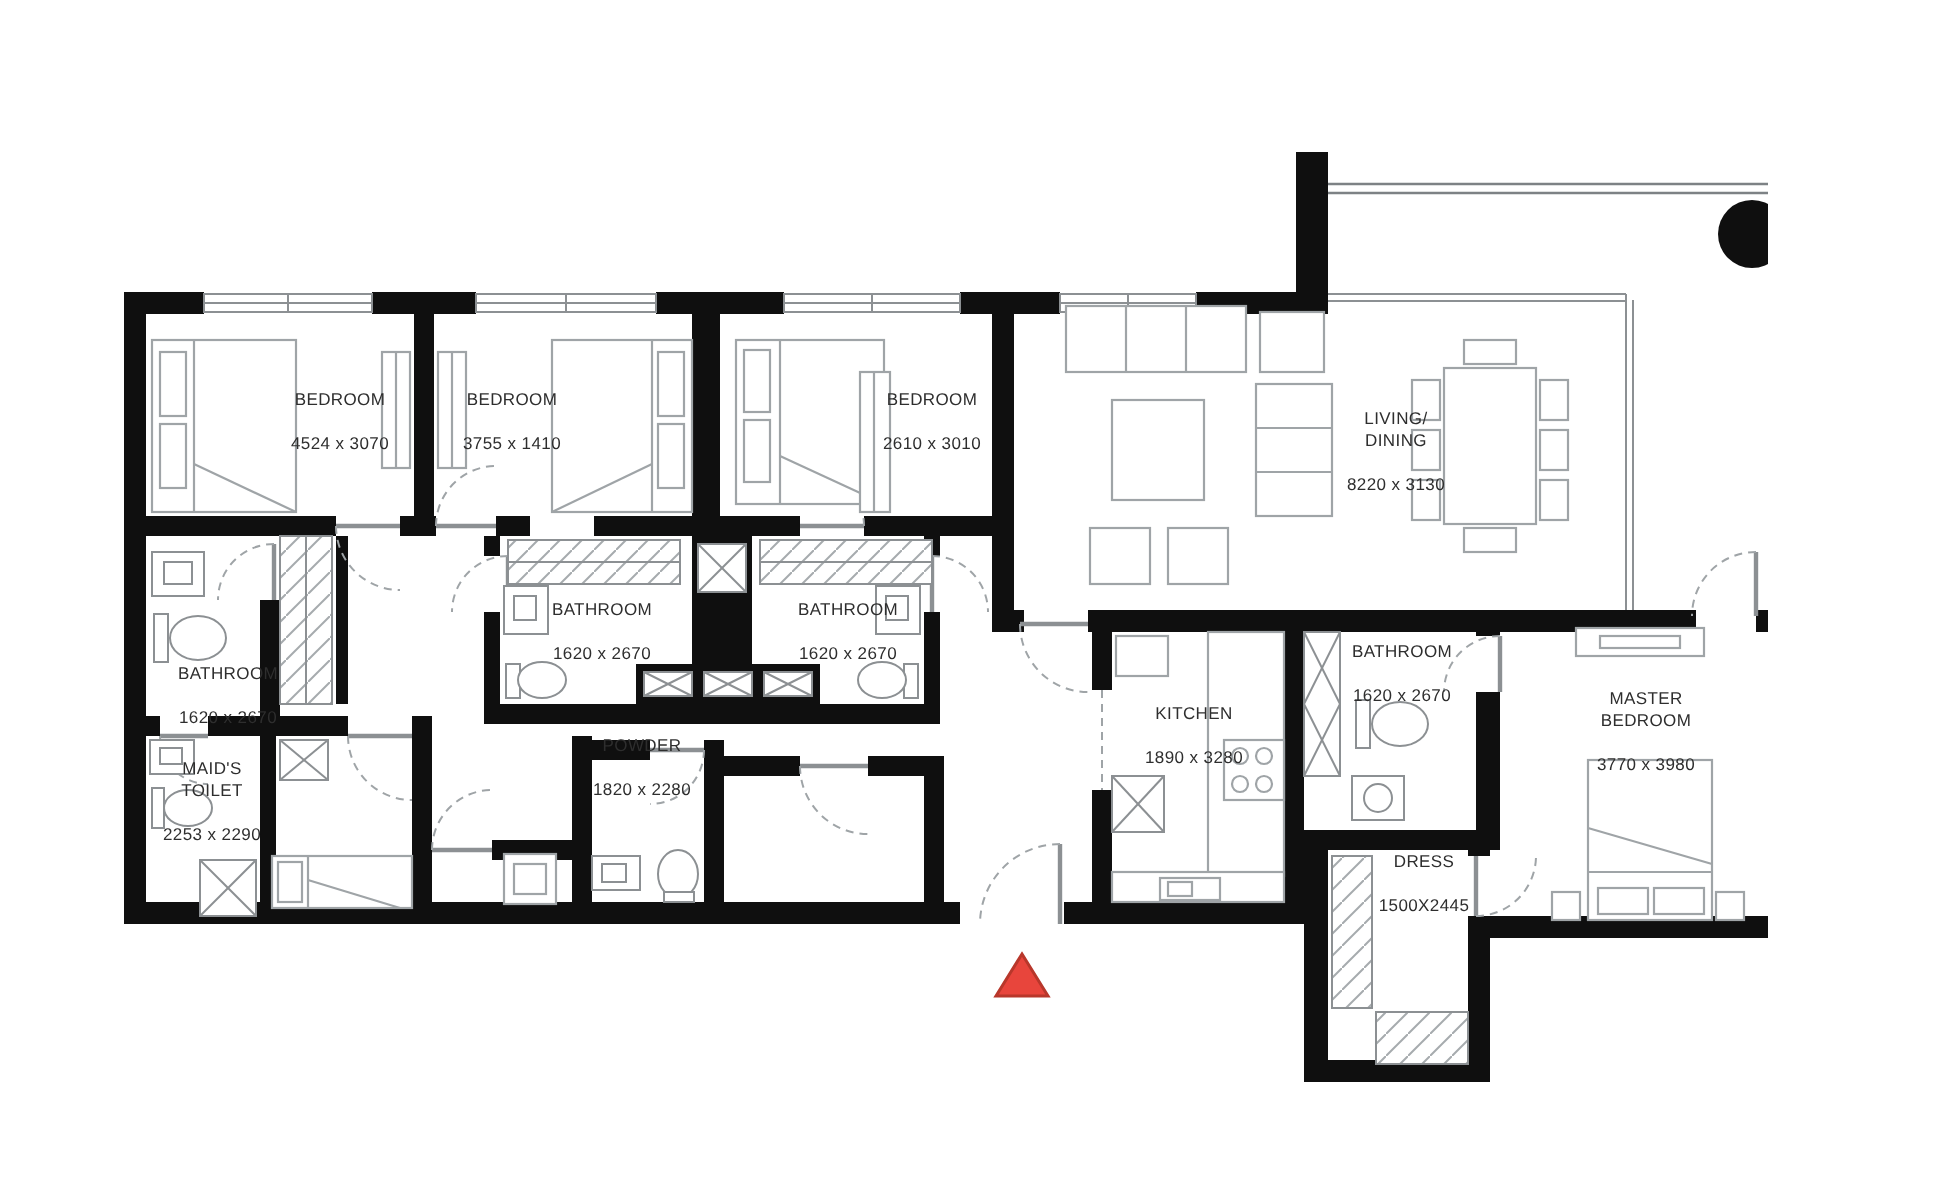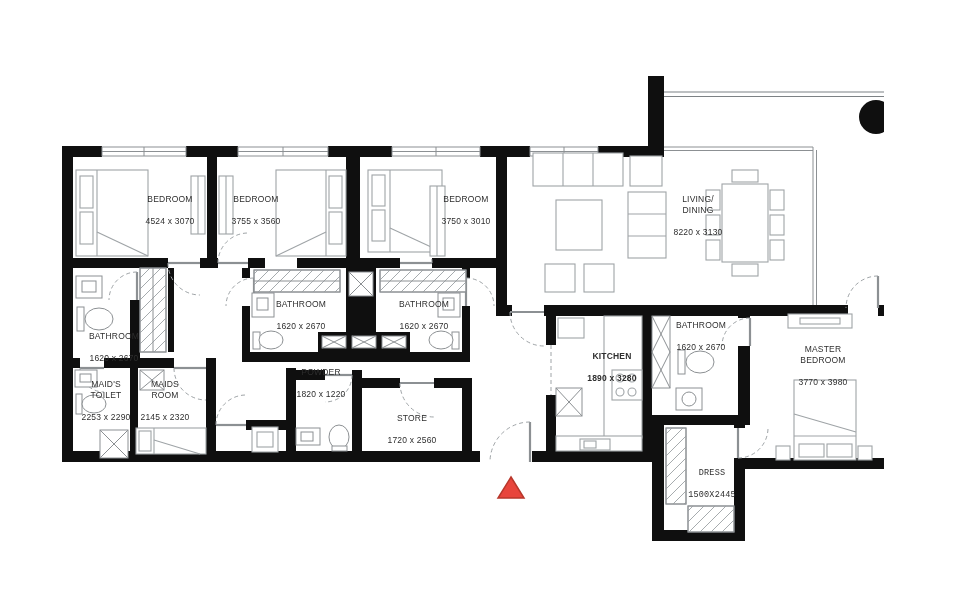--- a/index.html
+++ b/index.html
@@ -338,27 +338,27 @@
 
   <polygon points="511,477 524,498 498,498" fill="#e8453c" stroke="#b8372b" stroke-width="1.5"></polygon>
 </svg>
 
   <div class="room-label" style="left:170px;top:211px;">
     <div>BEDROOM</div>
     <div class="dims">4524 x 3070</div>
   </div>
   <div class="room-label" style="left:256px;top:211px;">
     <div>BEDROOM</div>
-    <div class="dims">3755 x 3560</div>
+    <div class="dims">3755 x 1410</div>
   </div>
   <div class="room-label" style="left:466px;top:211px;">
     <div>BEDROOM</div>
-    <div class="dims">3750 x 3010</div>
-  </div>
-  <div class="room-label" style="left:690px;top:216px;padding-left:16px;">
+    <div class="dims">2610 x 3010</div>
+  </div>
+  <div class="room-label" style="left:690px;top:226px;padding-left:16px;">
     <div>LIVING/
 DINING</div>
     <div class="dims">8220 x 3130</div>
   </div>
   <div class="room-label" style="left:301px;top:316px;">
     <div>BATHROOM</div>
     <div class="dims">1620 x 2670</div>
   </div>
   <div class="room-label" style="left:424px;top:316px;">
     <div>BATHROOM</div>
@@ -366,42 +366,33 @@
   </div>
   <div class="room-label" style="left:114px;top:348px;">
     <div>BATHROOM</div>
     <div class="dims">1620 x 2670</div>
   </div>
   <div class="room-label" style="left:106px;top:401px;">
     <div>MAID'S
 TOILET</div>
     <div class="dims">2253 x 2290</div>
   </div>
-  <div class="room-label" style="left:165px;top:401px;">
-    <div>MAIDS
-ROOM</div>
-    <div class="dims">2145 x 2320</div>
-  </div>
   <div class="room-label" style="left:321px;top:384px;">
     <div>POWDER</div>
-    <div class="dims">1820 x 1220</div>
-  </div>
-  <div class="room-label" style="left:412px;top:430px;">
-    <div>STORE</div>
-    <div class="dims">1720 x 2560</div>
-  </div>
-  <div class="room-label" style="left:612px;top:368px;font-weight:bold;">
+    <div class="dims">1820 x 2280</div>
+  </div>
+  <div class="room-label" style="left:597px;top:368px;">
     <div>KITCHEN</div>
     <div class="dims">1890 x 3280</div>
   </div>
   <div class="room-label" style="left:701px;top:337px;">
     <div>BATHROOM</div>
     <div class="dims">1620 x 2670</div>
   </div>
-  <div class="room-label" style="left:712px;top:485px;font-family:Liberation Mono, monospace;">
+  <div class="room-label" style="left:712px;top:442px;">
     <div>DRESS</div>
     <div class="dims">1500X2445</div>
   </div>
   <div class="room-label" style="left:823px;top:366px;text-align:center;">
     <div>MASTER
 BEDROOM</div>
     <div class="dims">3770 x 3980</div>
   </div>
 
 </div>

